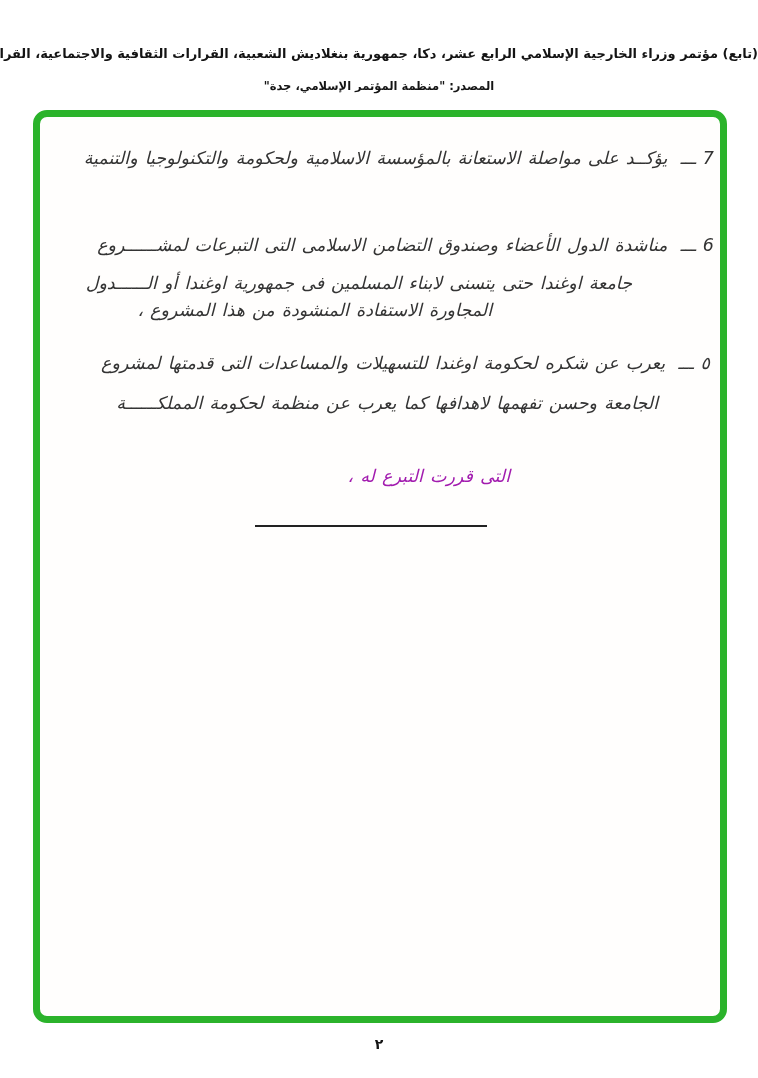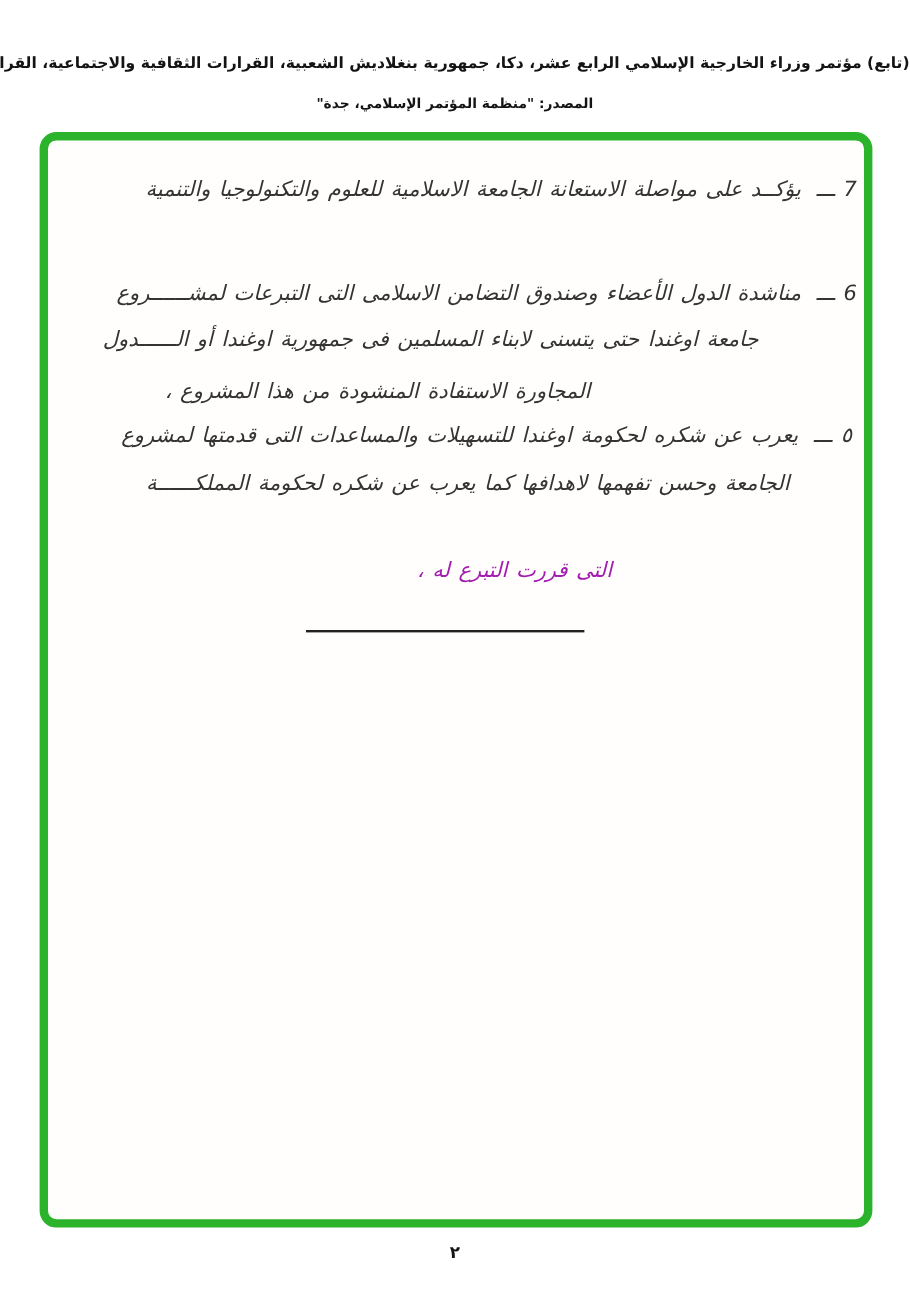--- a/index.html
+++ b/index.html
@@ -44,21 +44,21 @@
     color:#343434;
     letter-spacing:.2px;word-spacing:1.5px;
   }
   .first-row{display:flex;flex-direction:row;direction:rtl;gap:13px;align-items:baseline;}
   .marker{color:#343434;}
   
   .i3-l1{top:28px;right:6px;}
   .i3-l2{top:68px;right:190px;}
   .i4-l1{top:115px;right:6px;}
   .i4-l2{top:153px;right:88px;}
-  .i4-l3{top:197px;right:228px;}
+  .i4-l3{top:180px;right:228px;}
   .i5-l1{top:233px;right:10px;}
   .i5-l2{top:273px;right:62px;}
   .i5-l3{top:309px;right:40px;}
   .i5-l4{top:346px;right:210px;}
   .divider{
     position:absolute;top:408px;left:215px;
     width:232px;height:2px;background:#222222;
   }
   
   .pagenum{
@@ -73,35 +73,35 @@
 <div class="screen">
 
   <div class="hdr1" style="color: rgb(20, 20, 20);">(تابع) مؤتمر وزراء الخارجية الإسلامي الرابع عشر، دكا، جمهورية بنغلاديش الشعبية، القرارات الثقافية والاجتماعية، القرار الرقم ٨/١٤- ث</div>
   <div class="hdr2" style="color: rgb(20, 20, 20);">المصدر:  "منظمة المؤتمر الإسلامي، جدة"</div>
 
   <div class="frame" style="border-color: rgb(43, 179, 43);">
     <div class="frame-inner">
 
       <div class="doc-line first-row i3-l1" style="color: rgb(52, 52, 52);">
         <span class="marker">7 ـــ</span>
-        <span>يؤكــد على مواصلة الاستعانة الجامعة الاسلامية للعلوم والتكنولوجيا والتنمية</span>
+        <span>يؤكــد على مواصلة الاستعانة بالمؤسسة الاسلامية ولحكومة والتكنولوجيا والتنمية</span>
       </div>
 
       <div class="doc-line first-row i4-l1" style="color: rgb(52, 52, 52);">
         <span class="marker">6 ـــ</span>
         <span>مناشدة الدول الأعضاء وصندوق التضامن الاسلامى التى التبرعات لمشــــــروع</span>
       </div>
       <div class="doc-line i4-l2" style="color: rgb(52, 52, 52);">جامعة اوغندا حتى يتسنى لابناء المسلمين فى جمهورية اوغندا أو الــــــدول</div>
       <div class="doc-line i4-l3" style="color: rgb(52, 52, 52);">المجاورة الاستفادة المنشودة من هذا المشروع ،</div>
 
       <div class="doc-line first-row i5-l1" style="color: rgb(52, 52, 52);">
         <span class="marker">٥ ـــ</span>
         <span>يعرب عن شكره لحكومة اوغندا للتسهيلات والمساعدات التى قدمتها لمشروع</span>
       </div>
-      <div class="doc-line i5-l2" style="color: rgb(52, 52, 52);">الجامعة وحسن تفهمها لاهدافها كما يعرب عن شكره لحكومة المملكــــــة</div>
+      <div class="doc-line i5-l2" style="color: rgb(52, 52, 52);">الجامعة وحسن تفهمها لاهدافها كما يعرب عن منظمة لحكومة المملكــــــة</div>
       <div class="doc-line i5-l4" style="color: #a21caf;">التى قررت التبرع له ،</div>
 
       <div class="divider"></div>
 
     </div>
   </div>
 
   <div class="pagenum" style="color: rgb(20, 20, 20);">٢</div>
 
 </div>

